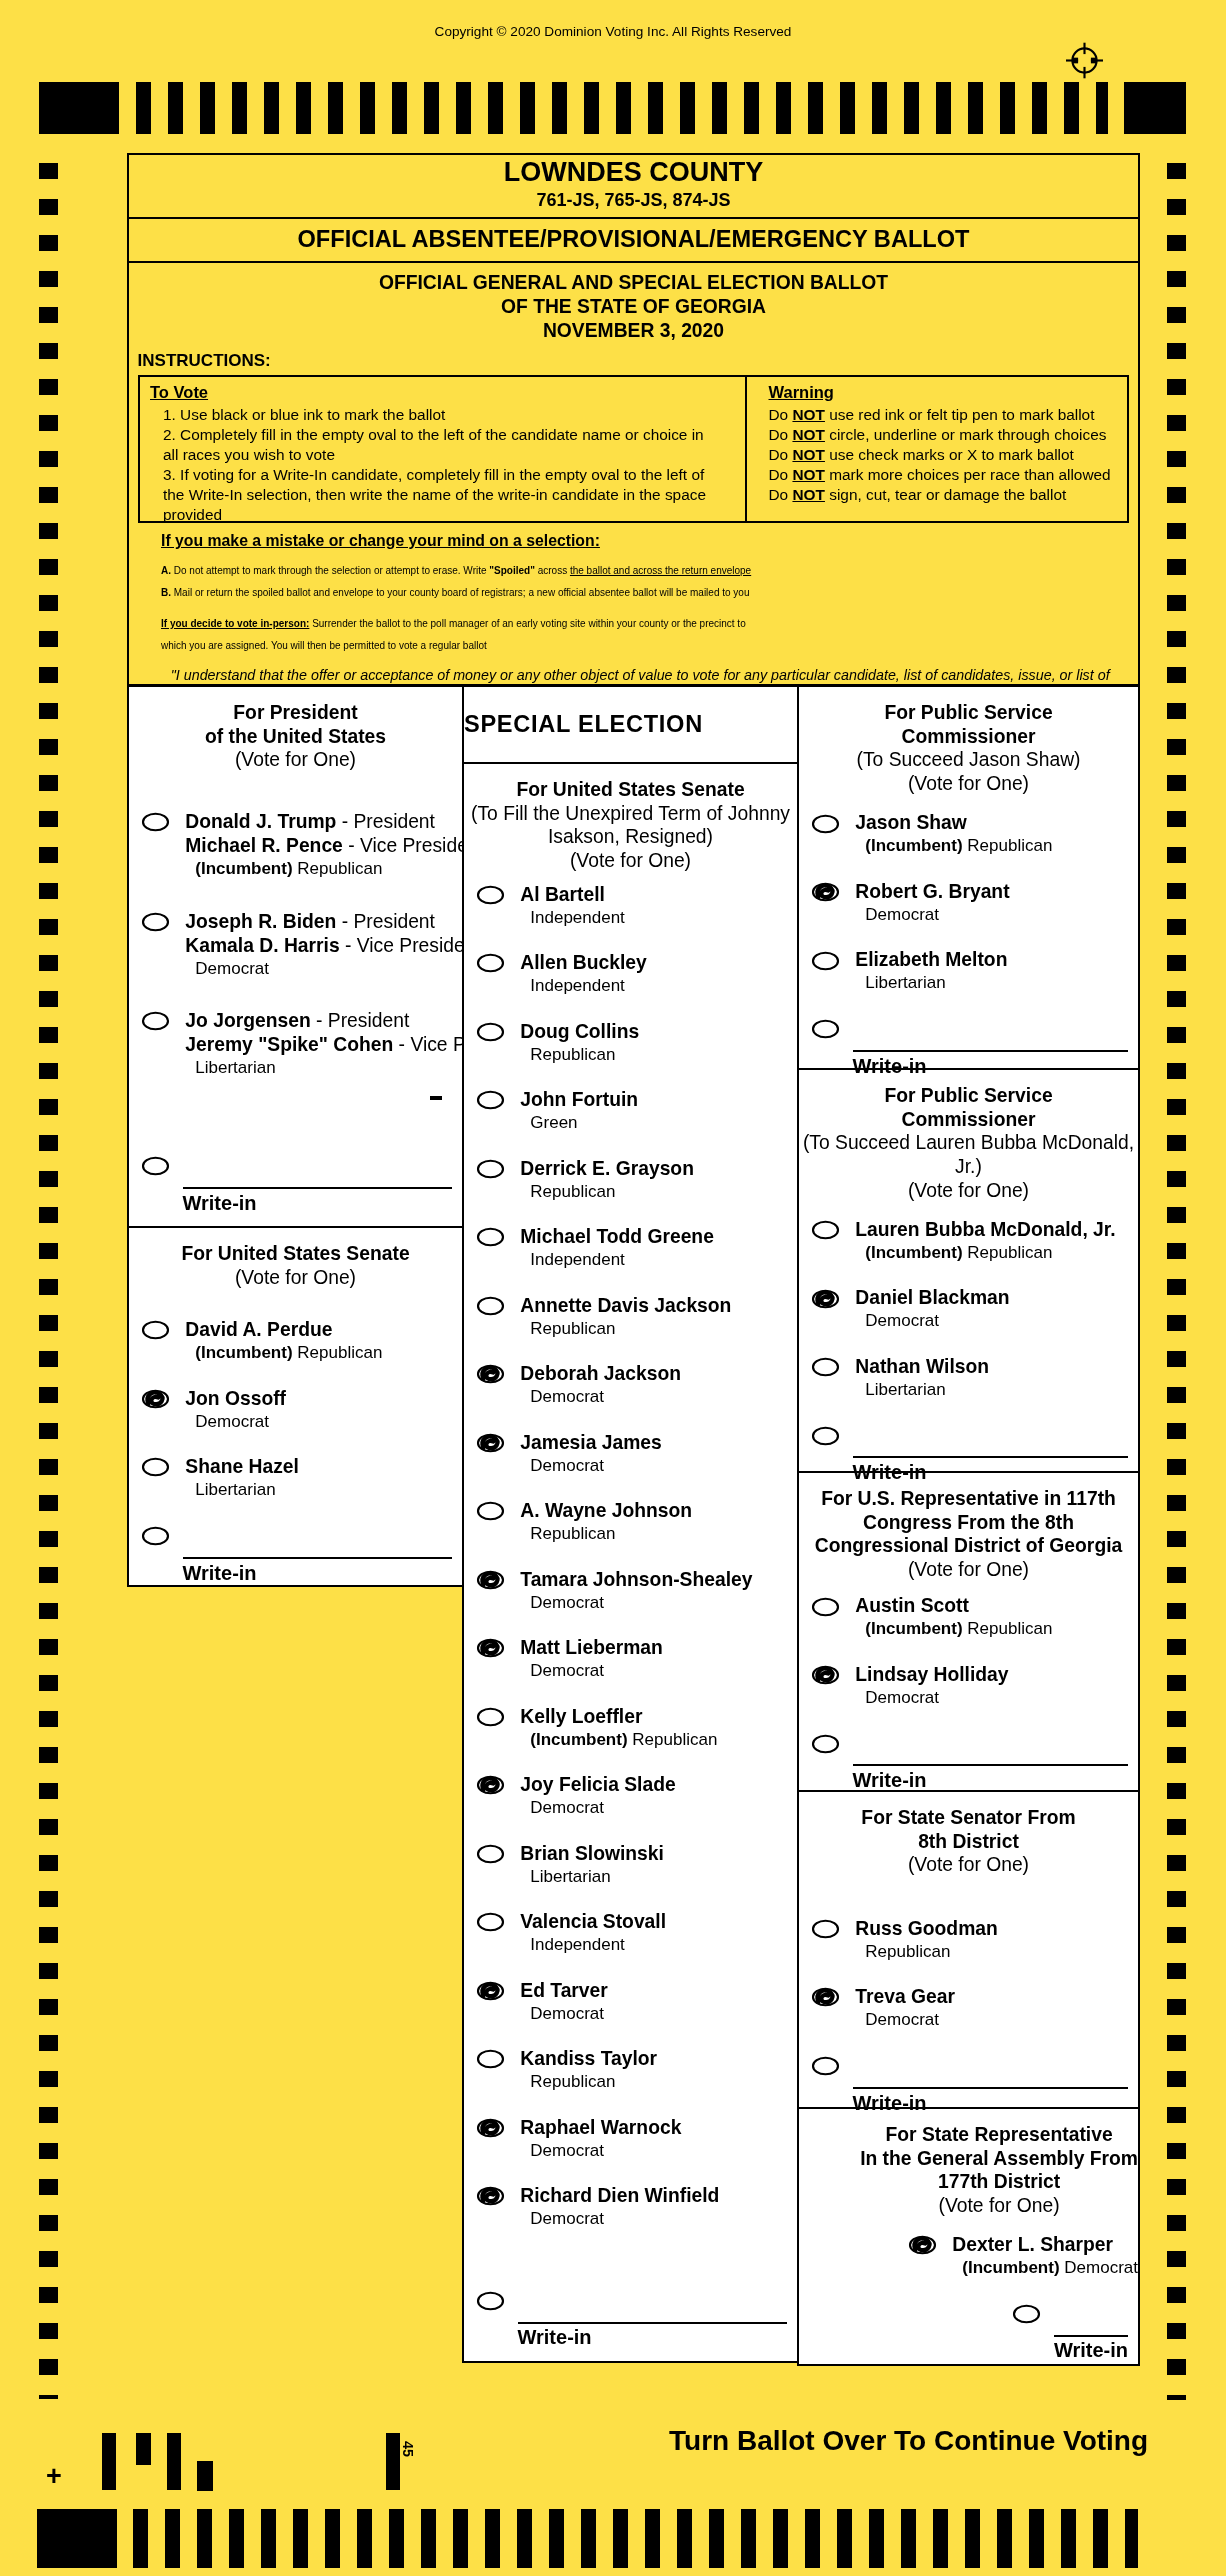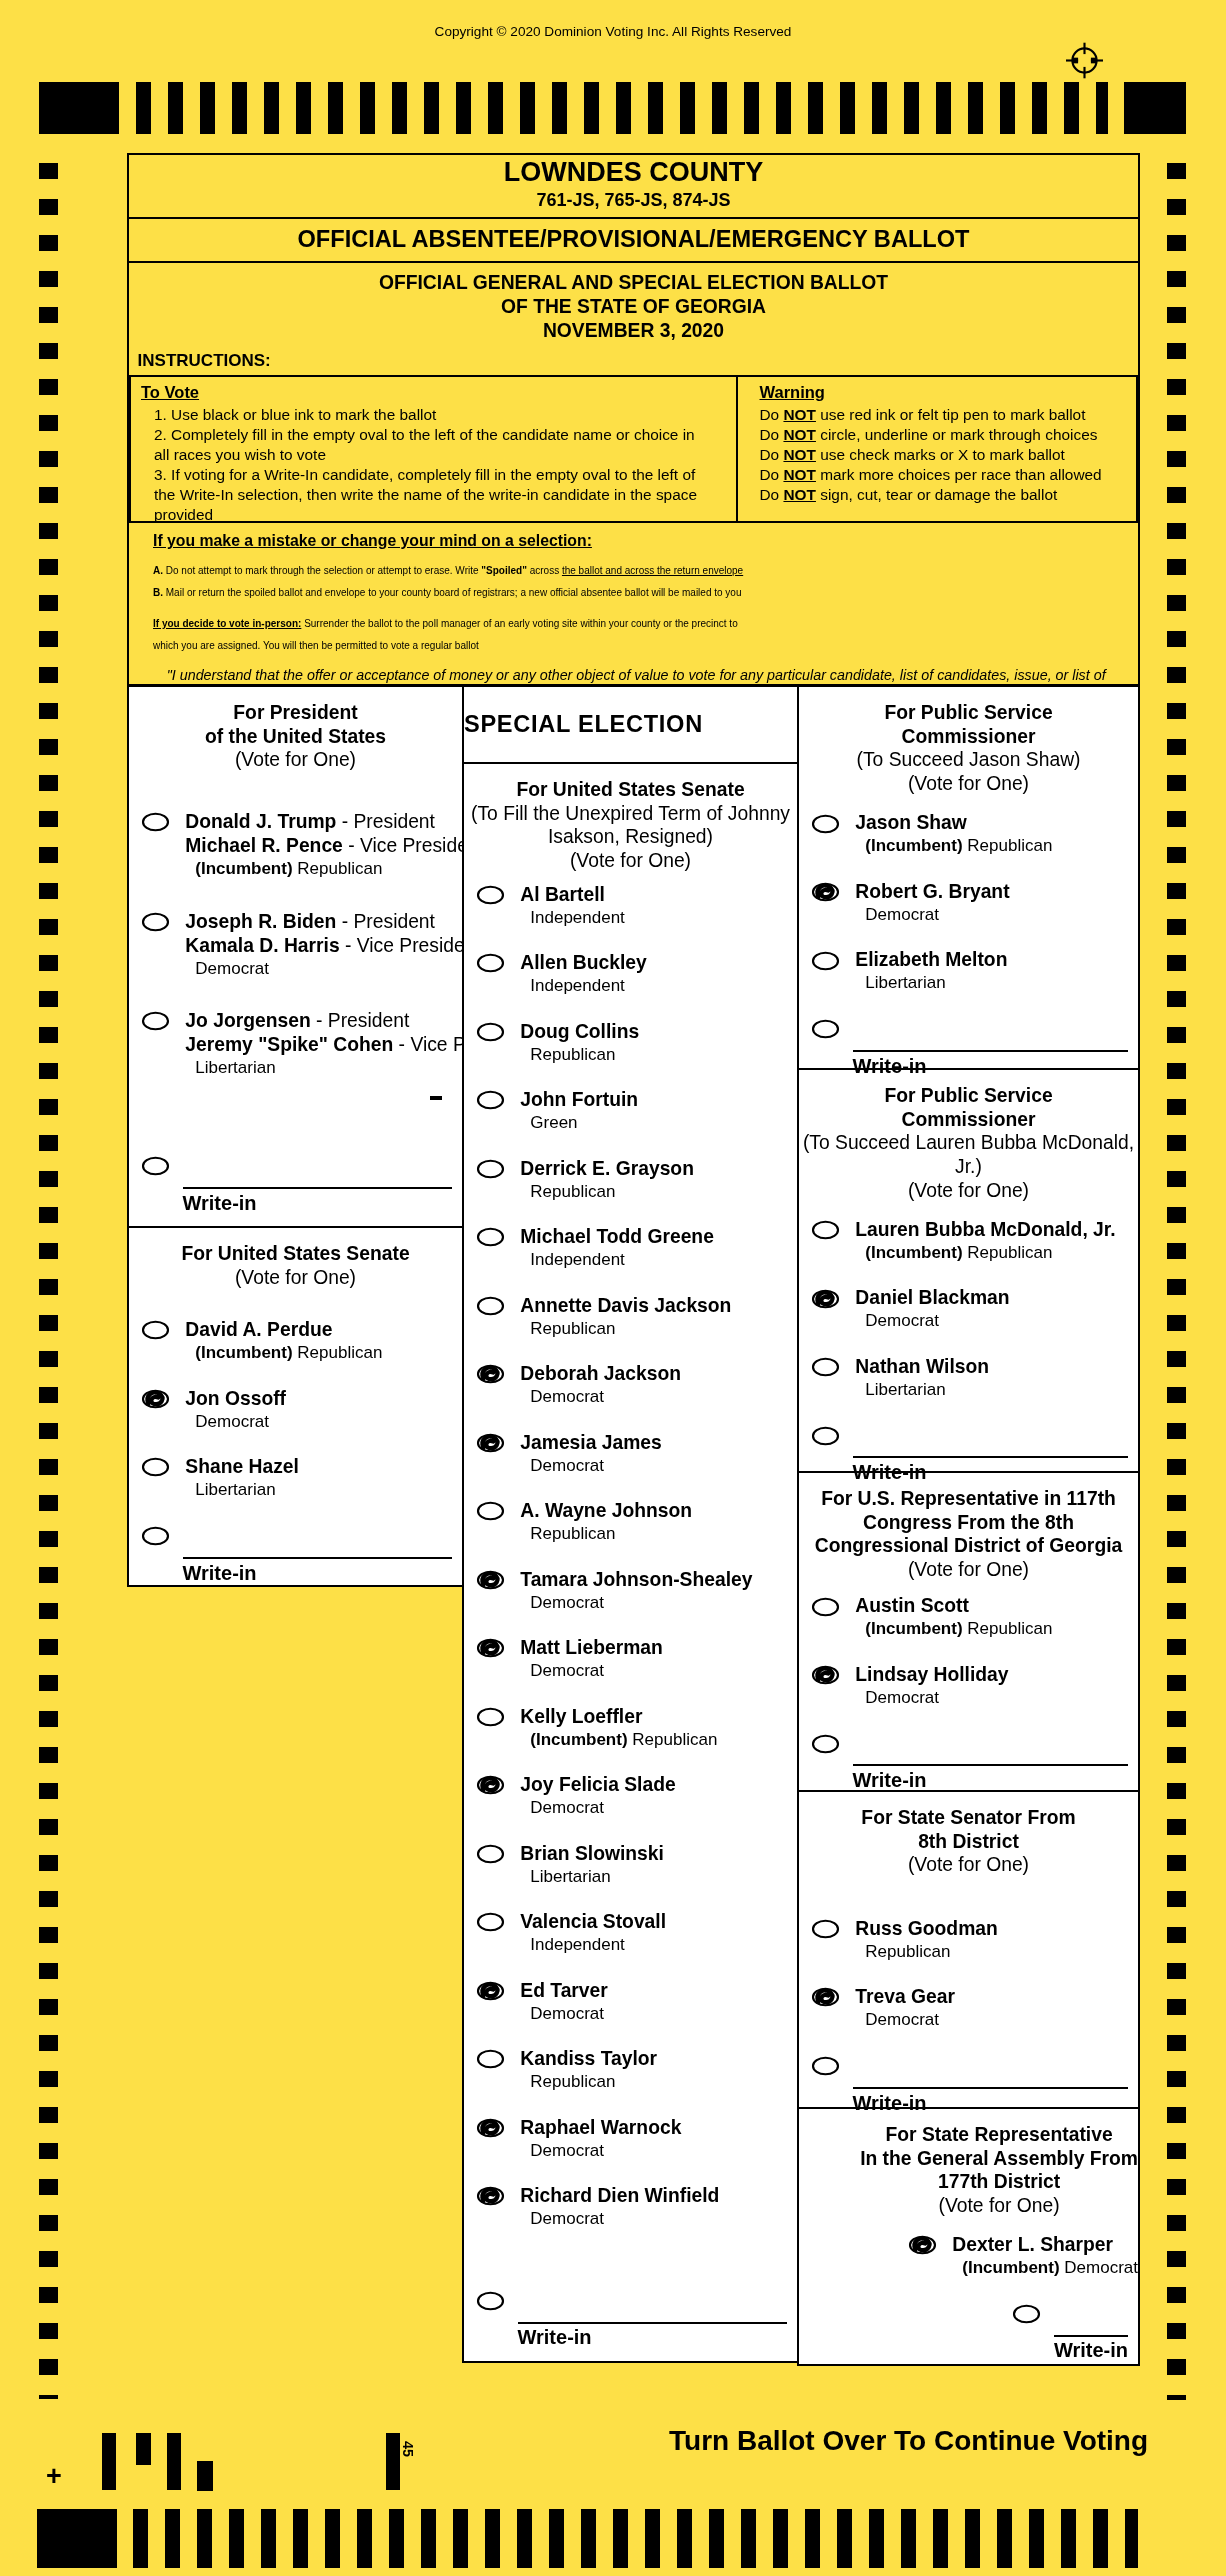--- a/index.html
+++ b/index.html
@@ -29,27 +29,27 @@
   #stray{left:430px;top:1096px;width:12px;height:3.6px;background:#000;}
   #turnover{left:669px;top:2425px;width:496px;text-align:left;font-size:28px;font-weight:bold;}
 
   
   #headerbox{left:127px;top:153px;width:1013px;height:535px;border:2.9px solid #000;border-bottom:4.3px solid #000;box-sizing:border-box;overflow:hidden;}
   .county{text-align:center;font-size:27px;font-weight:bold;padding-top:2px;line-height:31.5px;}
   .precincts{text-align:center;font-size:18px;font-weight:bold;padding:1.4px 0 5.7px;border-bottom:2.9px solid #000;}
   .btype{text-align:center;font-size:23.6px;font-weight:bold;padding:7.2px 0 8.6px;border-bottom:2.1px solid #000;}
   .elect{text-align:center;font-size:19.3px;font-weight:bold;line-height:24px;padding-top:7.2px;}
   .instr-label{font-size:17px;font-weight:bold;padding:8.6px 0 4.3px 8.6px;}
-  .tovote{margin:0 0;border:2.1px solid #000;display:flex;height:148px;box-sizing:border-box;}
+  .tovote{margin:0 9px;border:2.1px solid #000;display:flex;height:148px;box-sizing:border-box;}
   .tvleft{width:605px;padding:5.7px 0 0 10px;box-sizing:border-box;}
   .tvright{flex:1;border-left:2.1px solid #000;padding:5.7px 0 0 21.5px;box-sizing:border-box;}
   .tv-title{font-size:16.5px;font-weight:bold;text-decoration:underline;margin-bottom:2.9px;}
   .tvl div{font-size:15.4px;line-height:20px;padding-left:13px;}
   .wlines div{font-size:15.4px;line-height:20px;}
-  .mistake{padding:8.6px 18.6px 0 24px;}
+  .mistake{padding:8.6px 18.6px 0 24px;margin-left:8px;}
   .mh{font-size:15.8px;font-weight:bold;text-decoration:underline;margin-bottom:10px;}
   .ml{font-size:10px;line-height:21.5px;}
   .mgap{height:10px;}
   .felony{text-align:center;font-style:italic;font-size:14.3px;line-height:18.6px;padding:10px 4.3px 0;}
 
   
   #col1{left:127px;top:685px;width:337px;}
   #col2{left:462px;top:685px;width:337px;}
   #col3{left:797px;top:685px;width:343px;}
   .race{border:2.1px solid #000;box-sizing:border-box;display:flex;flex-direction:column;padding:14.3px 0 7.2px;background:#fff;}

